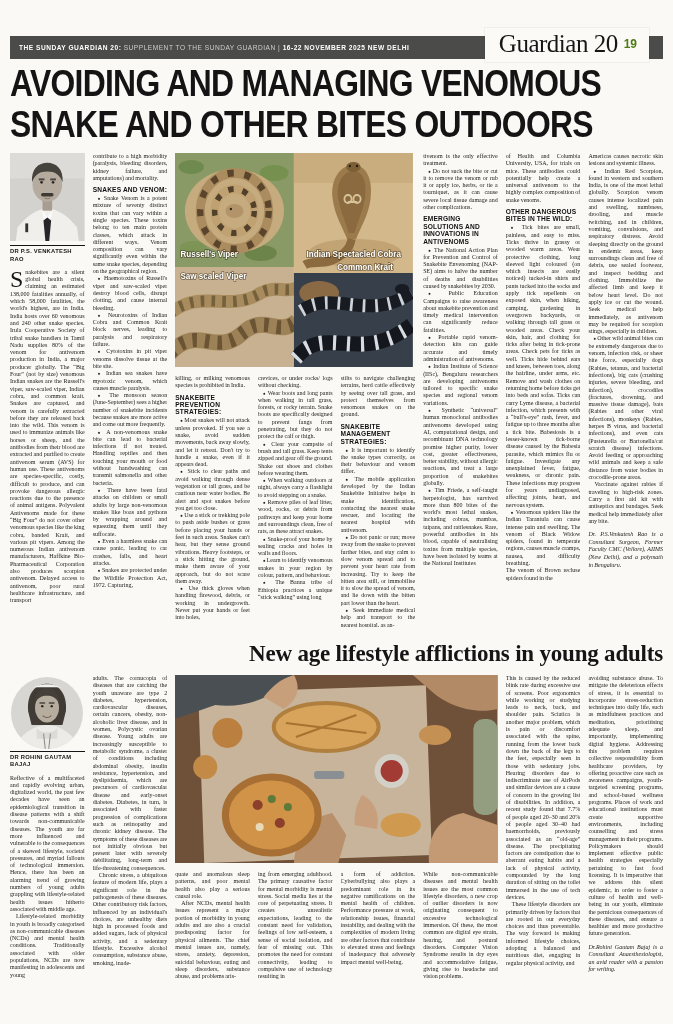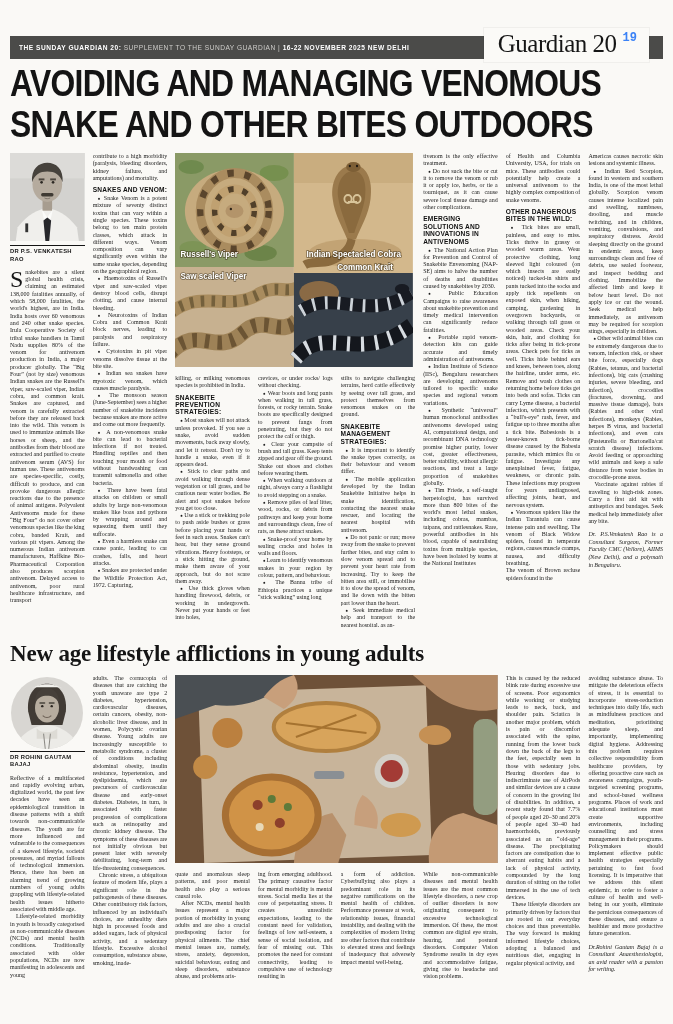--- a/index.html
+++ b/index.html
@@ -11,25 +11,25 @@
   
   .masthead{position:relative;margin:36px 10px 0 10px;height:23px;background:#4b4b49;}
   .masthead-left{
     color:#e8e7e3;font-family:"Liberation Sans",sans-serif;font-size:6.6px;
     letter-spacing:.5px;line-height:23px;padding-left:9px;white-space:nowrap;
   }
   .masthead-left .b{font-weight:bold;color:#ffffff;}
   .masthead-left .n{font-weight:normal;color:#cfcecb;}
   .logo-box{
     position:absolute;right:14px;top:-8px;background:#fbfaf7;
-    padding:3px 12px 5px 14px;display:flex;align-items:flex-start;gap:6px;
+    padding:3px 12px 5px 14px;display:flex;align-items:center;gap:6px;
     box-shadow:0 0 0 1px rgba(0,0,0,0.04);
   }
   .logo-text{font-family:"Liberation Serif",serif;font-size:25px;line-height:26px;color:#161616;letter-spacing:-0.5px;}
-  .page-number{font-family:Liberation Mono, monospace;font-weight:bold;font-size:12px;color:#3b82f6;}
+  .page-number{font-family:Liberation Sans, sans-serif;font-weight:bold;font-size:12px;color:#4d7c0f;}
   
   .headline1{margin:4px 10px 2px 10px;}
   .headline1 .hl-line{
     display:block;white-space:nowrap;
     font-family:"Liberation Sans",sans-serif;font-weight:bold;
     font-size:37px;line-height:41px;letter-spacing:-0.8px;color:#141414;
     transform:scaleX(0.86);transform-origin:0 50%;
   }
   
   .grid8{
@@ -71,21 +71,21 @@
   .foodphoto-wrap{grid-column:3 / 7;grid-row:1;}
   .foodphoto-wrap svg{display:block;width:100%;height:188px;}
   .img-label{
     fill:#ffffff;font-family:"Liberation Sans",sans-serif;font-weight:bold;font-size:9px;
     paint-order:stroke;stroke:rgba(40,30,10,0.55);stroke-width:1.6px;
   }
   
   .headline2{
     margin:14px 10px 0 10px;
     font-family:"Liberation Serif",serif;font-weight:bold;
-    font-size:23px;line-height:26px;letter-spacing:-0.2px;color:#151515;
+    font-size:23px;line-height:26px;letter-spacing:-0.2px;color:#151515;text-align:right;
   }
   .portrait2-wrap{text-align:center;}
   .portrait2-wrap svg{display:block;margin:2px auto 0 auto;}
 </style>
 </head>
 <body>
 
 <div class="page">
 
   <div class="masthead">

